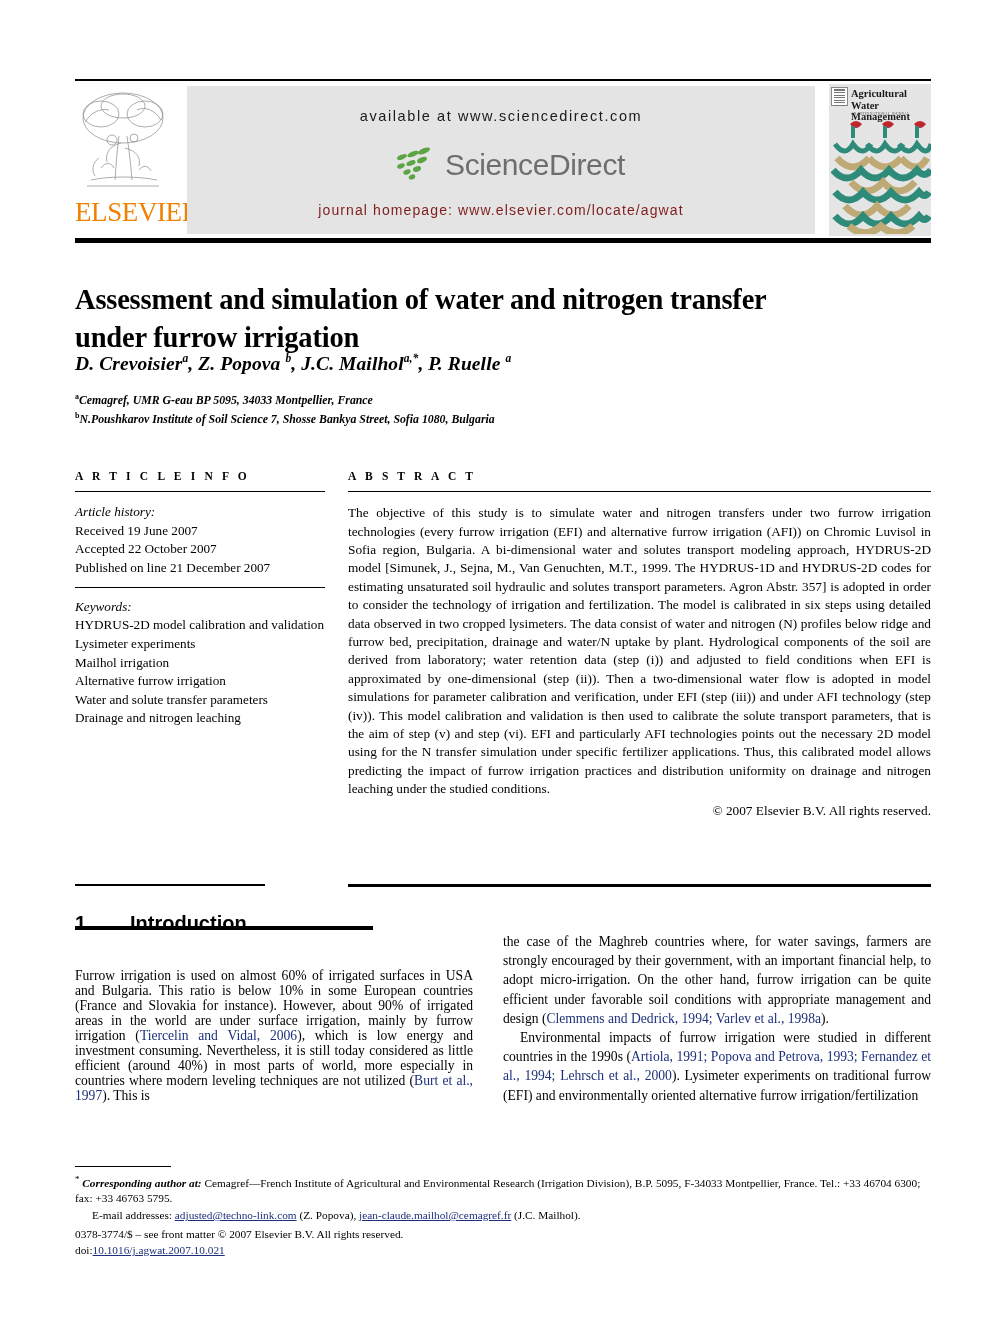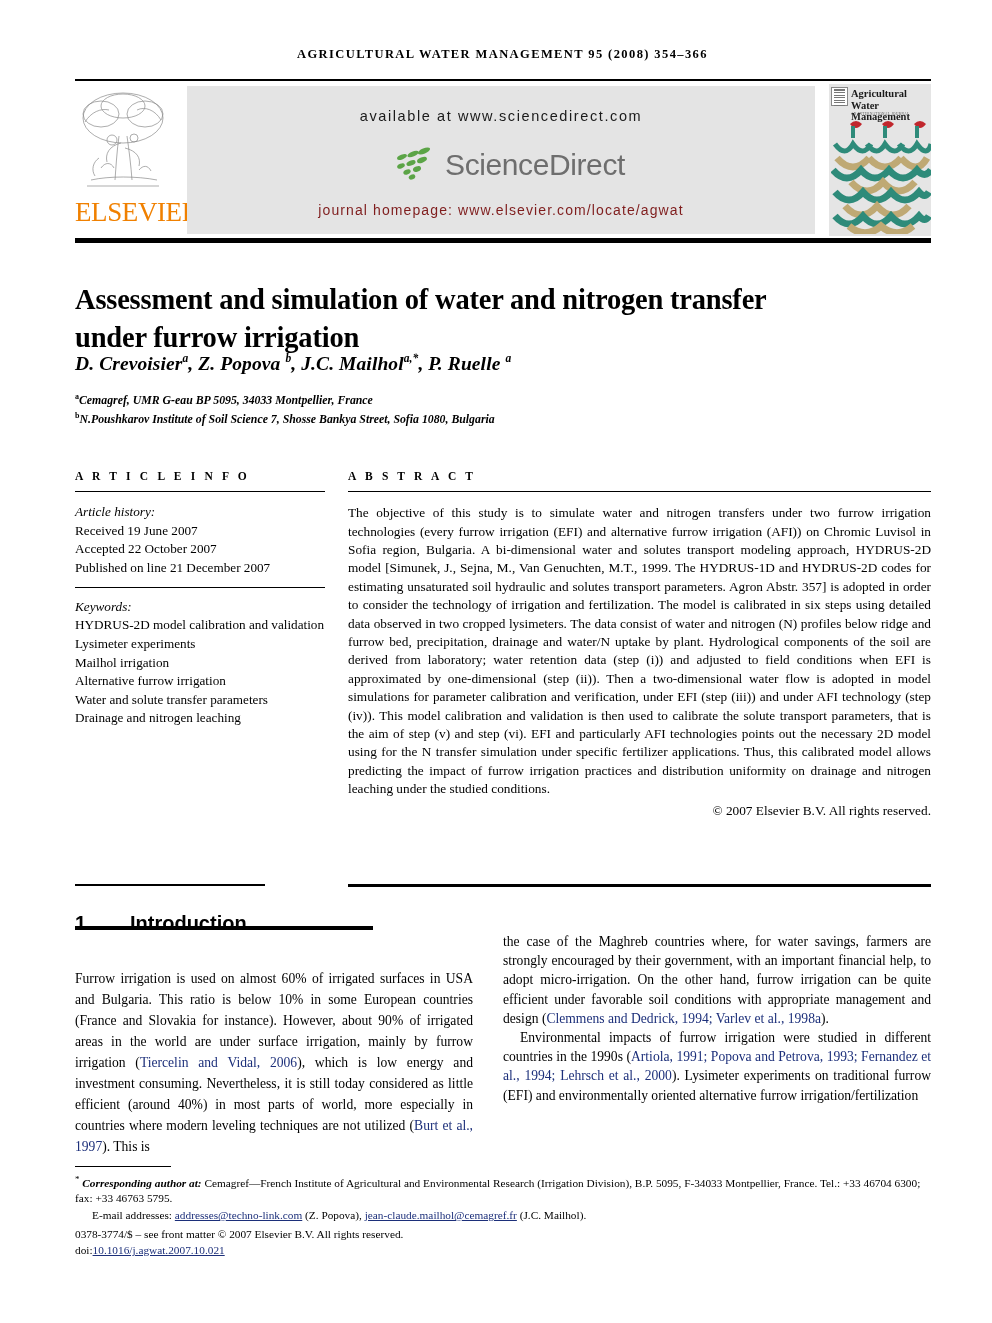--- a/index.html
+++ b/index.html
@@ -278,21 +278,21 @@
     font-weight: bold;
     font-size: 20px;
   }
   .sec-num { display: inline-block; width: 55px; }
   .body-left {
     position: absolute;
     left: 75px; top: 968px;
     width: 398px;
     font-family: "Liberation Serif", serif;
     font-size: 13.6px;
-    line-height: 21px;
+    line-height: 15px;
     text-align: justify;
   }
   .body-right {
     position: absolute;
     left: 503px; top: 932px;
     width: 428px;
     font-family: "Liberation Serif", serif;
     font-size: 13.6px;
     line-height: 19.2px;
     text-align: justify;
@@ -322,21 +322,20 @@
   .fn-email { margin-top: 2px; text-indent: 17px; }
   .fn-issn { margin-top: 3px; }
   .fn-doi { margin-top: 1px; }
   .lnk { color: #1c2f7a; }
 </style>
 </head>
 <body>
 
 <div class="page">
 
-  <div class="runhead">AGRICULTURAL WATER MANAGEMENT 95 (2008) 354–366</div>
 
   <div class="rule-top"></div>
   <div class="rule-bottom"></div>
 
   <div class="masthead">
 
     <div class="elsevier-block">
       <div class="elsevier-tree">
         <svg width="88" height="108" viewBox="0 0 88 108" xmlns="http://www.w3.org/2000/svg">
           <g stroke="#8a8a8a" stroke-width="0.7" fill="none">
@@ -491,21 +490,21 @@
   </div>
 
   <div class="foot-rule"></div>
   <div class="footnote">
     <div>
       <span class="fn-star">*</span>
       <span class="fn-ital">Corresponding author at:</span><span> Cemagref—French Institute of Agricultural and Environmental Research (Irrigation Division), B.P. 5095, F-34033 Montpellier, France. Tel.: +33 46704 6300; fax: +33 46763 5795.</span>
     </div>
     <div class="fn-email">
       <span>E-mail addresses:</span>
-      <a class="lnk" href="#">addresses@techno-link.com</a>
+      <a class="lnk" href="#">adjusted@techno-link.com</a>
       <span>(Z. Popova),</span>
       <a class="lnk" href="#">jean-claude.mailhol@cemagref.fr</a>
       <span>(J.C. Mailhol).</span>
     </div>
     <div class="fn-issn">0378-3774/$ – see front matter © 2007 Elsevier B.V. All rights reserved.</div>
     <div class="fn-doi"><span>doi:</span><a class="lnk" href="#">10.1016/j.agwat.2007.10.021</a></div>
   </div>
 
 </div>
 

